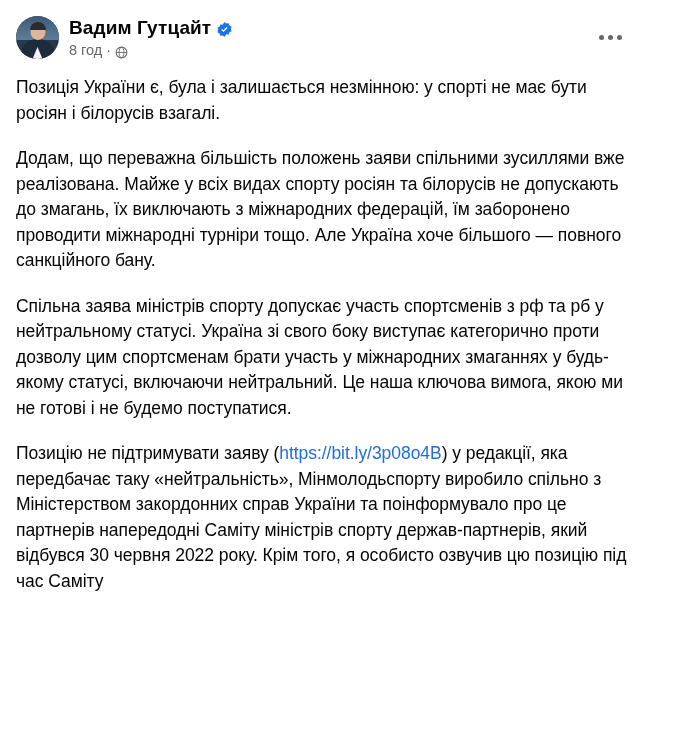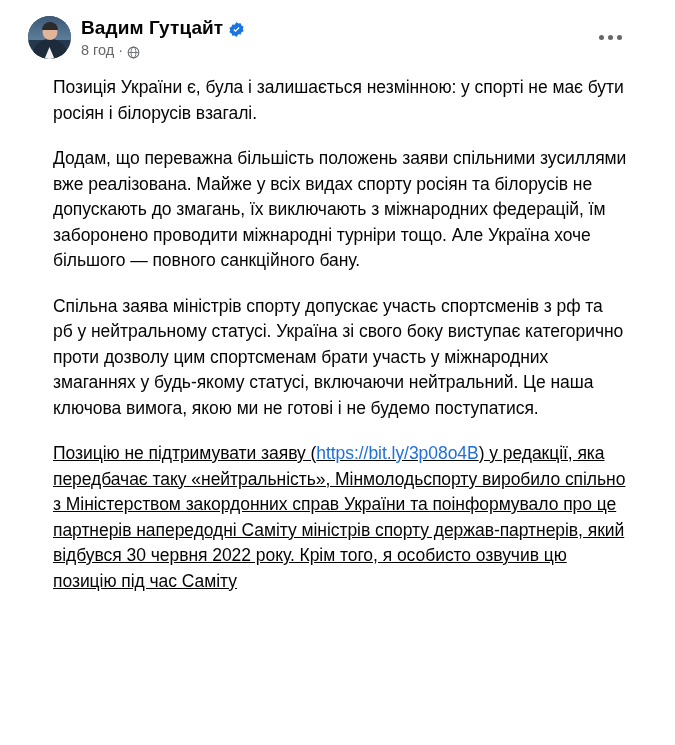--- a/index.html
+++ b/index.html
@@ -11,21 +11,21 @@
     height: 745px;
     background: #ffffff;
     font-family: "Liberation Sans", sans-serif;
     color: #050505;
     overflow: hidden;
   }
   .post {
     width: 643px;
     box-sizing: border-box;
     background: #ffffff;
-    padding: 12px 16px 0 28px;
+    padding: 12px 16px 0 16px;
   }
   .post-header {
     display: flex;
     align-items: flex-start;
     padding: 4px 0 6px 0;
     position: relative;
   }
   .avatar {
     width: 43px;
     height: 43px;
@@ -142,32 +142,30 @@
   }
   .more-btn .dots i {
     display: block;
     width: 5px;
     height: 5px;
     border-radius: 50%;
     background: #65676b;
   }
   .post-body {
     padding: 10px 0 0 0;
-    margin-left: 25px;
   }
   .post-body p {
     margin: 0 0 20px 0;
     font-size: 17.5px;
     line-height: 25.5px;
     color: #050505;
     letter-spacing: -0.05px;
   }
   .post-body p:last-child {
     margin-bottom: 0;
-    text-decoration: underline;
   }
   .post-body a {
     color: #216fdb;
     text-decoration: none;
   }
 </style>
 </head>
 <body>
 
 <div class="post">

